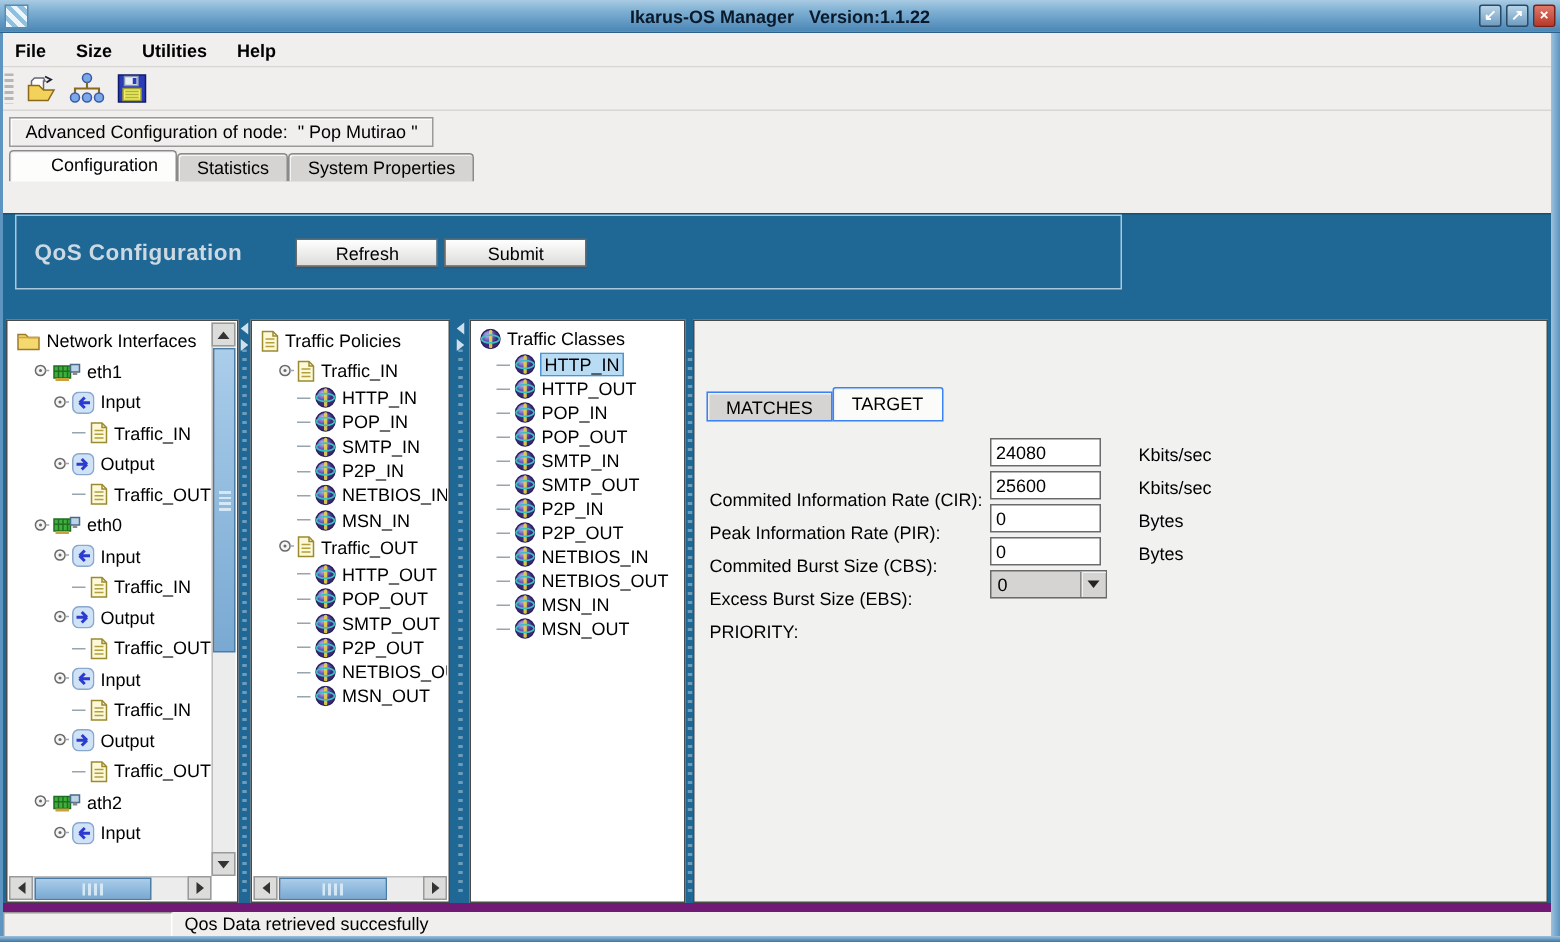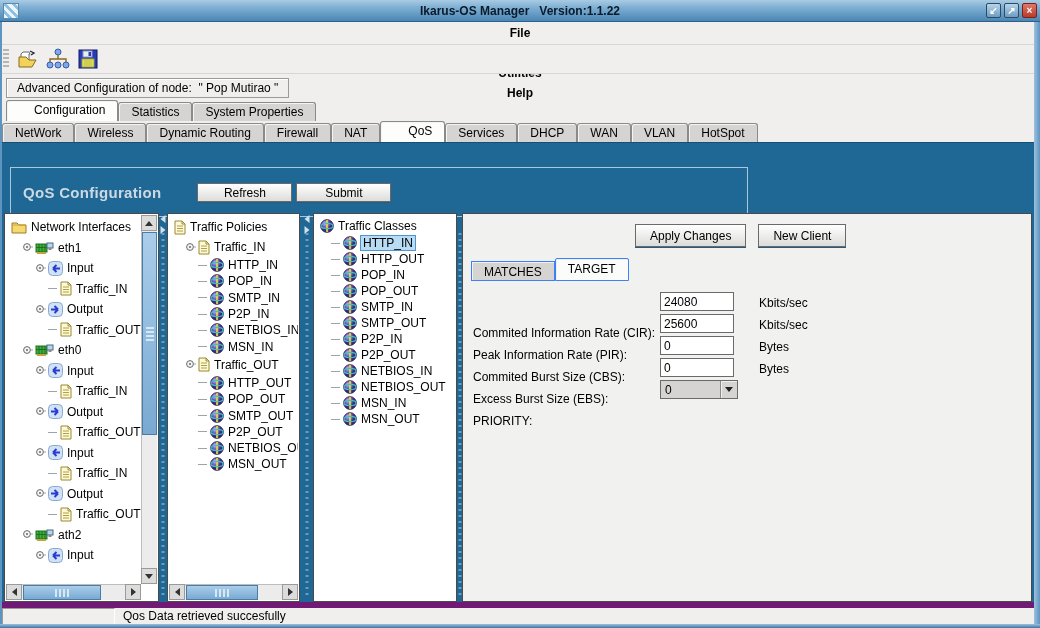--- a/index.html
+++ b/index.html
@@ -29,21 +29,21 @@
   .win-btn {
     width:15px; height:15px; border:1px solid #2a4a66; border-radius:2px;
     background:linear-gradient(180deg,#b8d4e8,#6f9cc0);
     color:#fff; font-size:10px; line-height:13px; text-align:center; font-weight:bold;
   }
   .win-btn.close { background:linear-gradient(180deg,#e07868,#b83a2a); border-color:#7a221a; }
   
   .menubar {
     position:absolute; left:0; top:23px; width:1040px; height:22px;
     background:#f0efee; border-bottom:1px solid #d8d6d4;
-    display:flex; align-items:center; gap:0;flex-direction:column;
+    display:flex; align-items:center; gap:0;
   }
   .menu-item { padding:3px 10px; font-weight:bold; font-size:12px; }
   
   .toolbar {
     position:absolute; left:0; top:45px; width:1040px; height:29px;
     background:#f0efee; border-bottom:1px solid #d8d6d4;
     display:flex; align-items:center;
   }
   .tb-handle {
     width:6px; height:20px; margin:0 6px 0 3px;
@@ -64,21 +64,21 @@
     background:#d6d4d2; padding:2px 12px 2px 12px; height:19px; font-size:12px;
     box-shadow:inset 1px 1px 0 #f4f4f4;
   }
   .tab.selected { background:#fdfdfc; height:21px; position:relative; z-index:2;padding-left:27px; }
   
   .main {
     position:absolute; left:2px; top:142px; width:1032px; height:460px;
     background:#1f6795; border-top:1px solid #14506f;
   }
   .band-box {
-    position:absolute; left:8px; top:24px; width:738px; height:50px;
+    position:absolute; left:8px; top:0; width:738px; height:50px;
     border:1px solid #a9c8db;
     display:flex; align-items:center;
   }
   .band-title { color:#ccd9e2; font-weight:bold; font-size:15px; margin-left:12px; letter-spacing:.3px; }
   .band-btns { display:flex; gap:4px; margin-left:36px; }
   .metal-btn {
     background:linear-gradient(180deg,#ffffff,#dcdcda);
     border:1px solid #6a6a6a; box-shadow:0 1px 0 #2a5a7e;
     font-size:12px; text-align:center; padding:2px 0; color:#000;
   }
@@ -182,21 +182,21 @@
     <div class="title-text">Ikarus-OS Manager   Version:1.1.22</div>
     <div class="win-btns" id="win-btns">
         <div class="win-btn">↙</div>
         <div class="win-btn">↗</div>
         <div class="win-btn close">×</div>
       </div>
   </div>
 
   <div class="menubar" id="menu-bar">
       <div class="menu-item">File</div>
-      <div class="menu-item">Data</div>
+      <div class="menu-item">Size</div>
       <div class="menu-item">Utilities</div>
       <div class="menu-item">Help</div>
     </div>
 
   <div class="toolbar">
     <div class="tb-handle"></div>
     <div id="toolbar-icons" style="display:flex;">
         <div class="tb-icon">
           <svg width="24" height="22" viewBox="0 0 24 22">
             <path d="M7 4 H13 L14 6 H13 L13 14 H5 L5 6 Z" fill="#fff" stroke="#667"></path>
@@ -225,33 +225,20 @@
       </div>
   </div>
 
   <div class="banner">Advanced Configuration of node:  " Pop Mutirao "</div>
 
   <div class="tabrow row1" id="top-tabs">
       <div class="tab selected">Configuration</div>
       <div class="tab">Statistics</div>
       <div class="tab">System Properties</div>
     </div>
-  <div class="tabrow row2" id="sub-tabs">
-      <div class="tab">NetWork</div>
-      <div class="tab">Wireless</div>
-      <div class="tab">Dynamic Routing</div>
-      <div class="tab">Firewall</div>
-      <div class="tab">NAT</div>
-      <div class="tab selected">QoS</div>
-      <div class="tab">Services</div>
-      <div class="tab">DHCP</div>
-      <div class="tab">WAN</div>
-      <div class="tab">VLAN</div>
-      <div class="tab">HotSpot</div>
-    </div>
 
   <div class="main">
 
     <div class="band-box">
       <span class="band-title">QoS Configuration</span>
       <span class="band-btns">
         <button class="metal-btn">Refresh</button>
         <button class="metal-btn">Submit</button>
       </span>
     </div>
@@ -1055,24 +1042,20 @@
             <span class="lbl">MSN_OUT</span>
           </div>
         </div>
     </div>
 
     <div class="divider" style="left:455px;width:5px;">
       <span class="dv-grip"></span>
     </div>
 
     <div class="panel p4">
-      <div class="detail-btns">
-        <button class="metal-btn">Apply Changes</button>
-        <button class="metal-btn">New Client</button>
-      </div>
       <div class="inner-tabs" id="inner-tabs">
           <div class="itab">MATCHES</div>
           <div class="itab selected">TARGET</div>
         </div>
       <div class="form" id="detail-form">
           <div class="form-row">
             <span class="flabel">Commited Information Rate (CIR):</span>
             <input class="finput" type="text" value="24080" style="">
             <span class="funit">Kbits/sec</span>
           </div>

